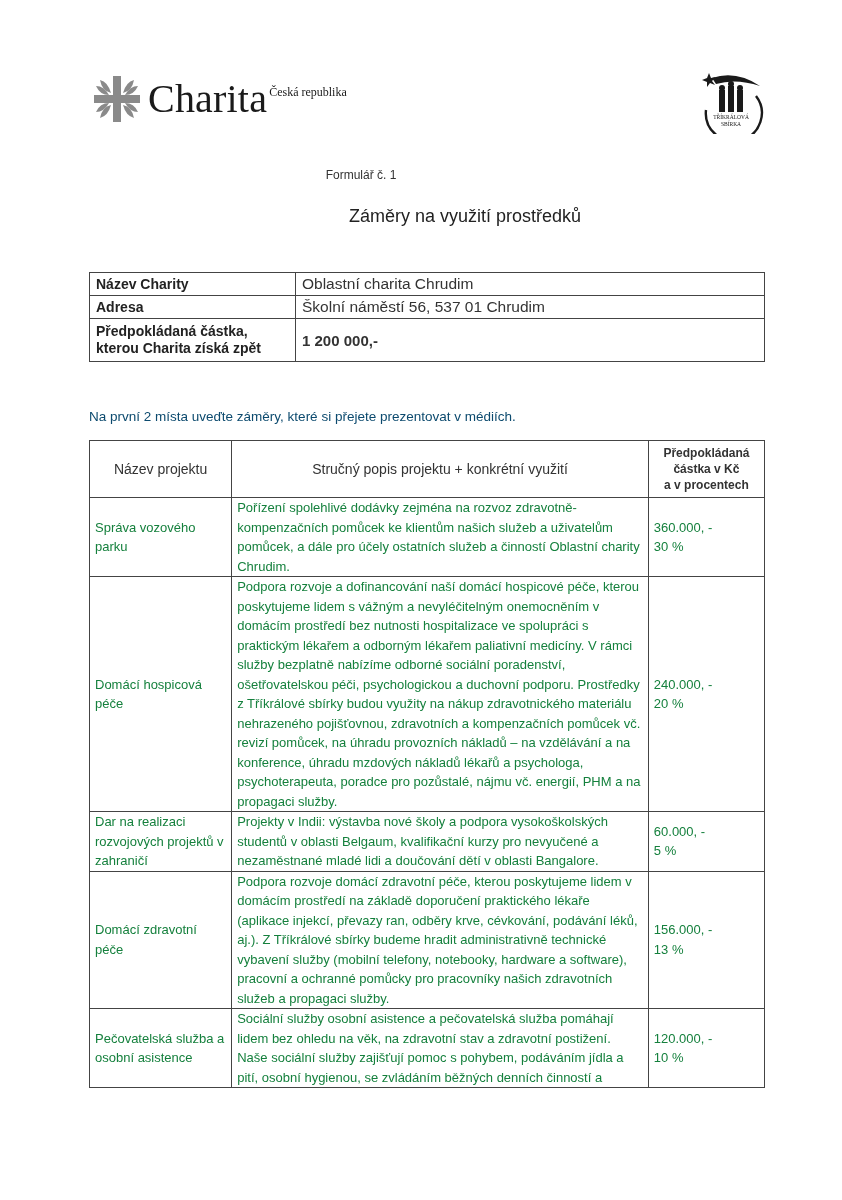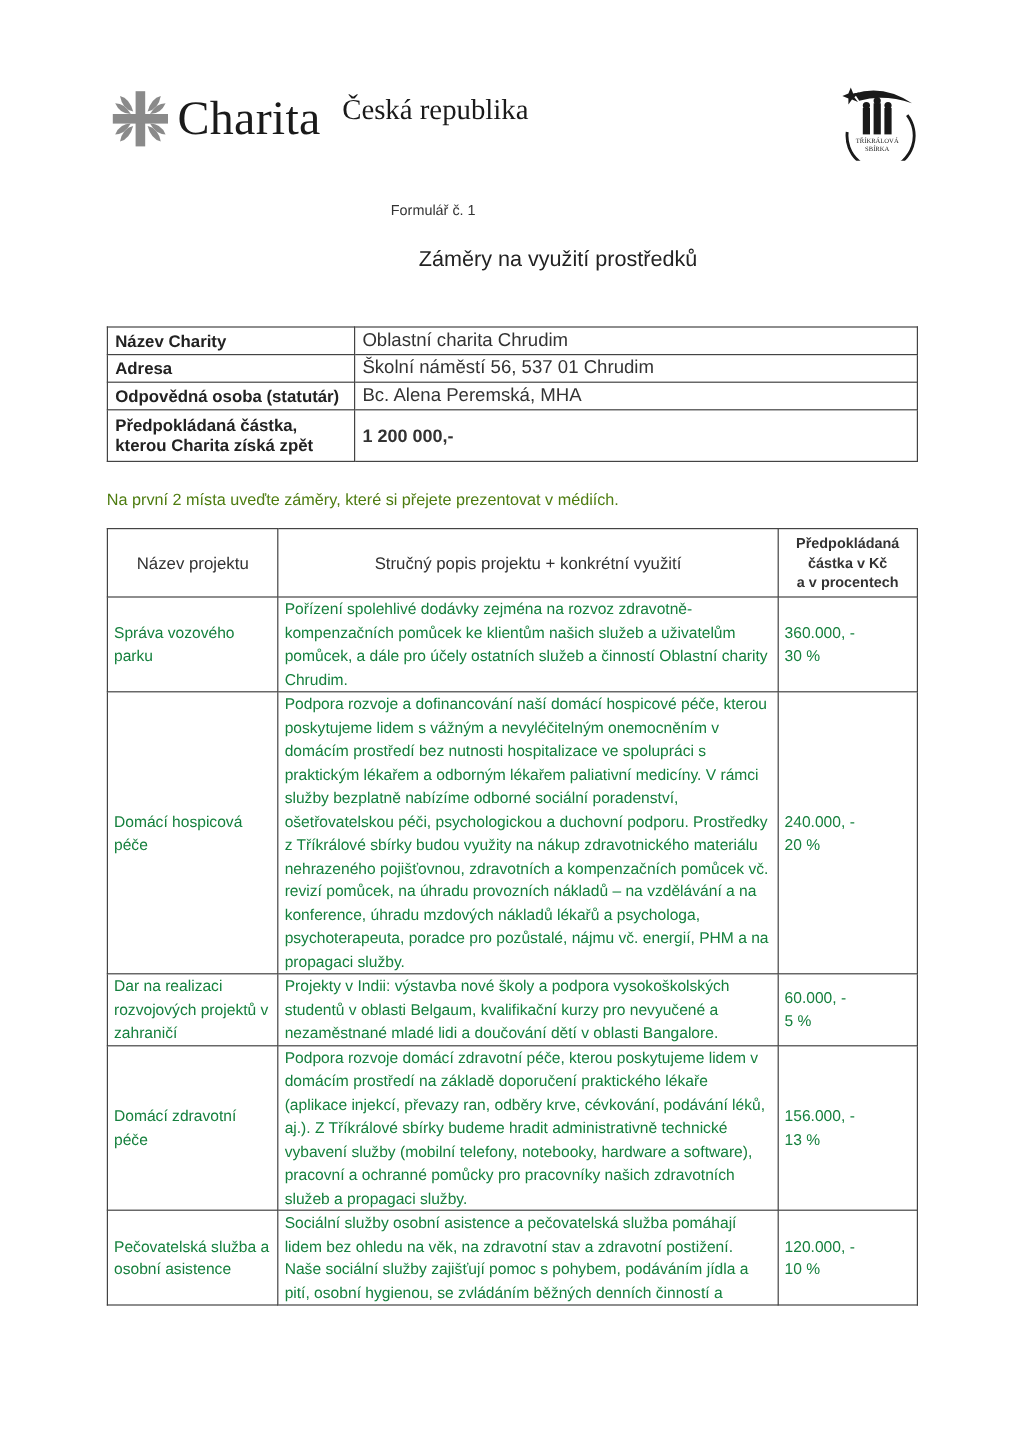--- a/index.html
+++ b/index.html
@@ -4,37 +4,37 @@
 <style>
   html, body { margin: 0; padding: 0; }
   body {
     width: 842px; height: 1200px; background: #ffffff; position: relative; overflow: hidden;
     font-family: "Liberation Sans", sans-serif; color: #1f1f1f;
   }
   .logo { position: absolute; left: 92px; top: 74px; display: flex; align-items: center; }
   .logo-mark { width: 50px; height: 50px; margin-right: 6px; }
   .logo-text { display: flex; flex-direction: row; font-family: "Liberation Serif", serif; color: #1a1a1a; }
   .logo-title { font-size: 40px; line-height: 36px; letter-spacing: 0.2px; }
-  .logo-sub { font-size: 24px; line-height: 22px; margin-left: 18px; }
+  .logo-sub { font-size: 12px; line-height: 22px; margin-left: 2px; }
   .badge { position: absolute; left: 692px; top: 66px; width: 76px; height: 68px; }
 
   .form-no { position: absolute; left: 0; width: 722px; top: 168px; text-align: center; font-size: 12px; color: #333; }
   .title { position: absolute; left: 0; width: 842px; top: 204px; text-align: center; font-size: 18px; line-height: 24px; color: #222; padding-left: 44px; }
 
   table { border-collapse: collapse; position: absolute; }
   td, th { border: 1px solid #444; }
 
   .info { left: 89px; top: 272px; width: 676px; }
   .info td { font-size: 14px; padding: 2px 6px; vertical-align: middle; }
   .info td.k { width: 193px; font-weight: bold; color: #222; margin-left: 30px; }
   .info td.v { font-size: 15.5px; color: #333; margin-top: 10px; }
   .info td.amount { font-weight: bold; font-size: 15px; }
   .info tr.tall td { height: 38px; line-height: 17px; }
 
-  .note { position: absolute; left: 89px; top: 409px; font-size: 13.5px; color: #4d7c0f; }
+  .note { position: absolute; left: 89px; top: 409px; font-size: 13.5px; color: #0c4a6e; }
 
   .projects { left: 89px; top: 440px; width: 676px; }
   .projects th { font-weight: normal; font-size: 14px; color: #333; height: 54px; }
   .projects th.c3 { font-size: 12px; line-height: 16px; font-weight: bold; color: #333; }
   .projects td { font-size: 13px; line-height: 19.5px; color: #15803d; padding: 0 5px; vertical-align: middle; }
   .projects td.name { width: 131px; }
   .projects td.desc { width: 405px; }
   .projects td.amt { width: 105px; vertical-align: middle; }
   .projects td.amt span { display: block; }
 </style>
@@ -83,24 +83,20 @@
 
 <table class="info">
   <tbody>
       <tr>
     <td class="k">Název Charity</td>
     <td class="v">Oblastní charita Chrudim</td>
   </tr>
   <tr>
     <td class="k">Adresa</td>
     <td class="v">Školní náměstí 56, 537 01 Chrudim</td>
-  </tr>
-  <tr>
-    <td class="k">Odpovědná osoba (statutár)</td>
-    <td class="v">Bc. Alena Peremská, MHA</td>
   </tr>
   <tr class="tall">
     <td class="k">
       <div>Předpokládaná částka,</div>
       <div>kterou Charita získá zpět</div>
     </td>
     <td class="v amount">1 200 000,-</td>
   </tr>
 </tbody>
   </table>

